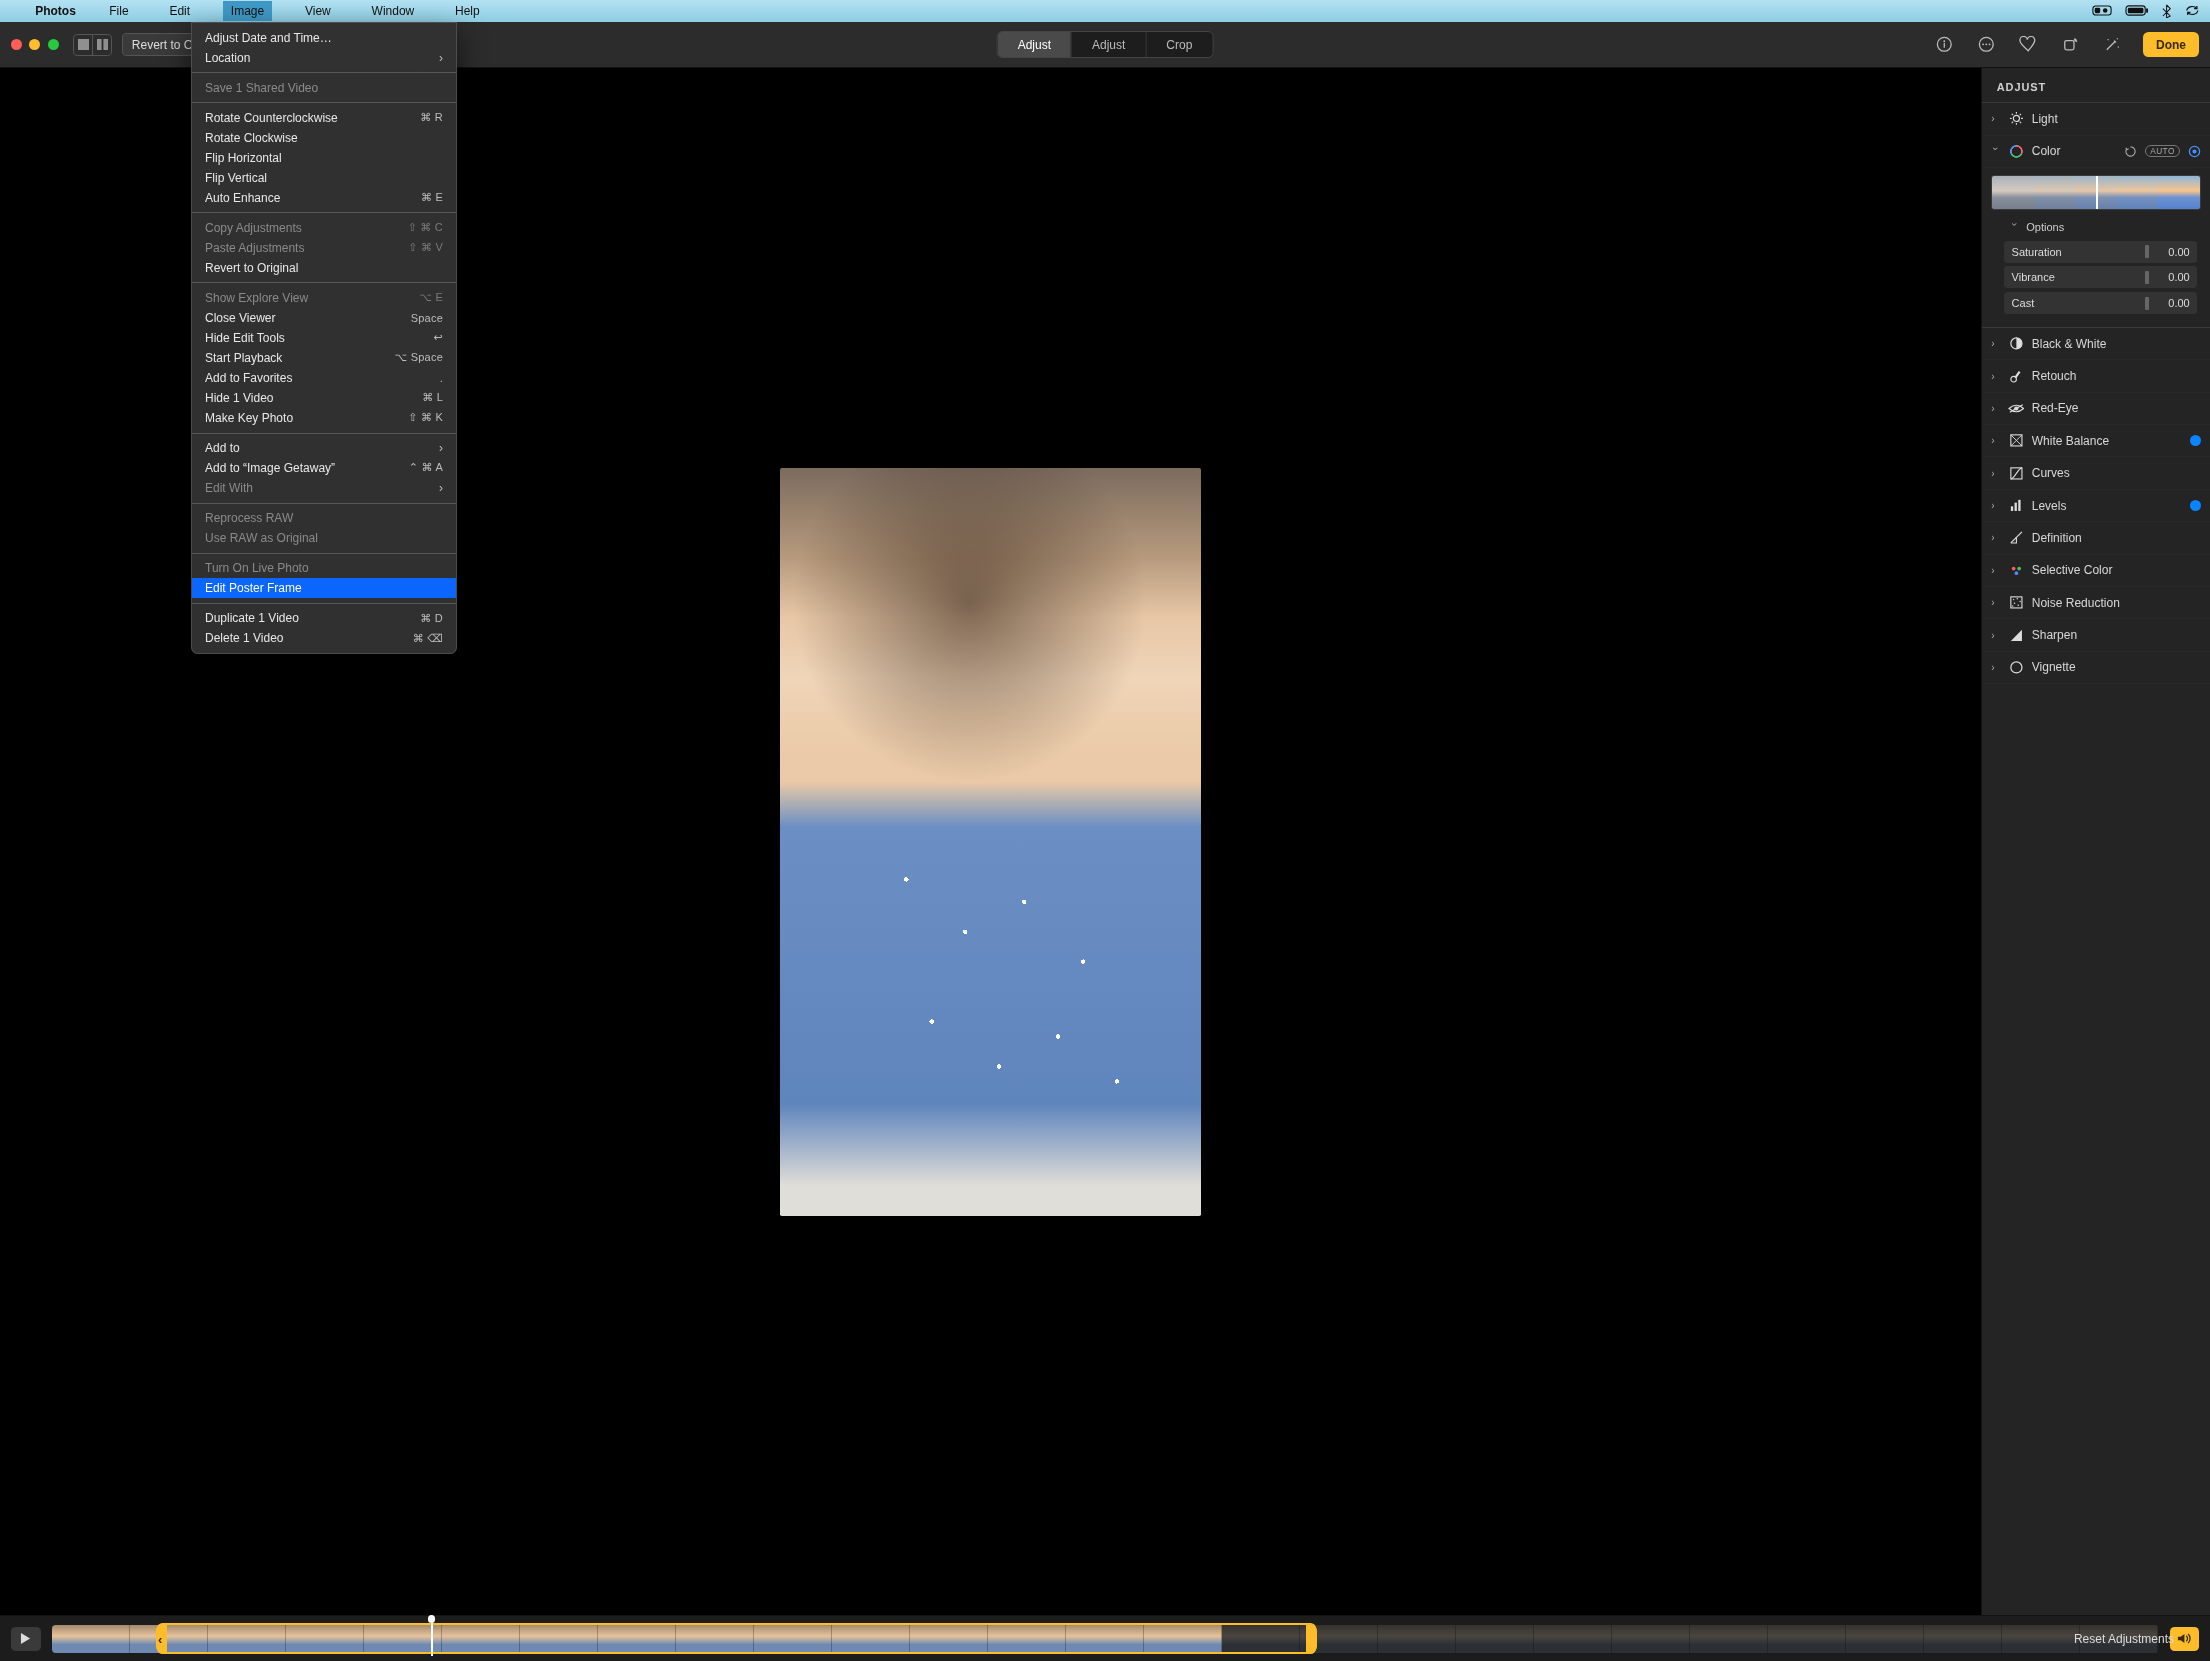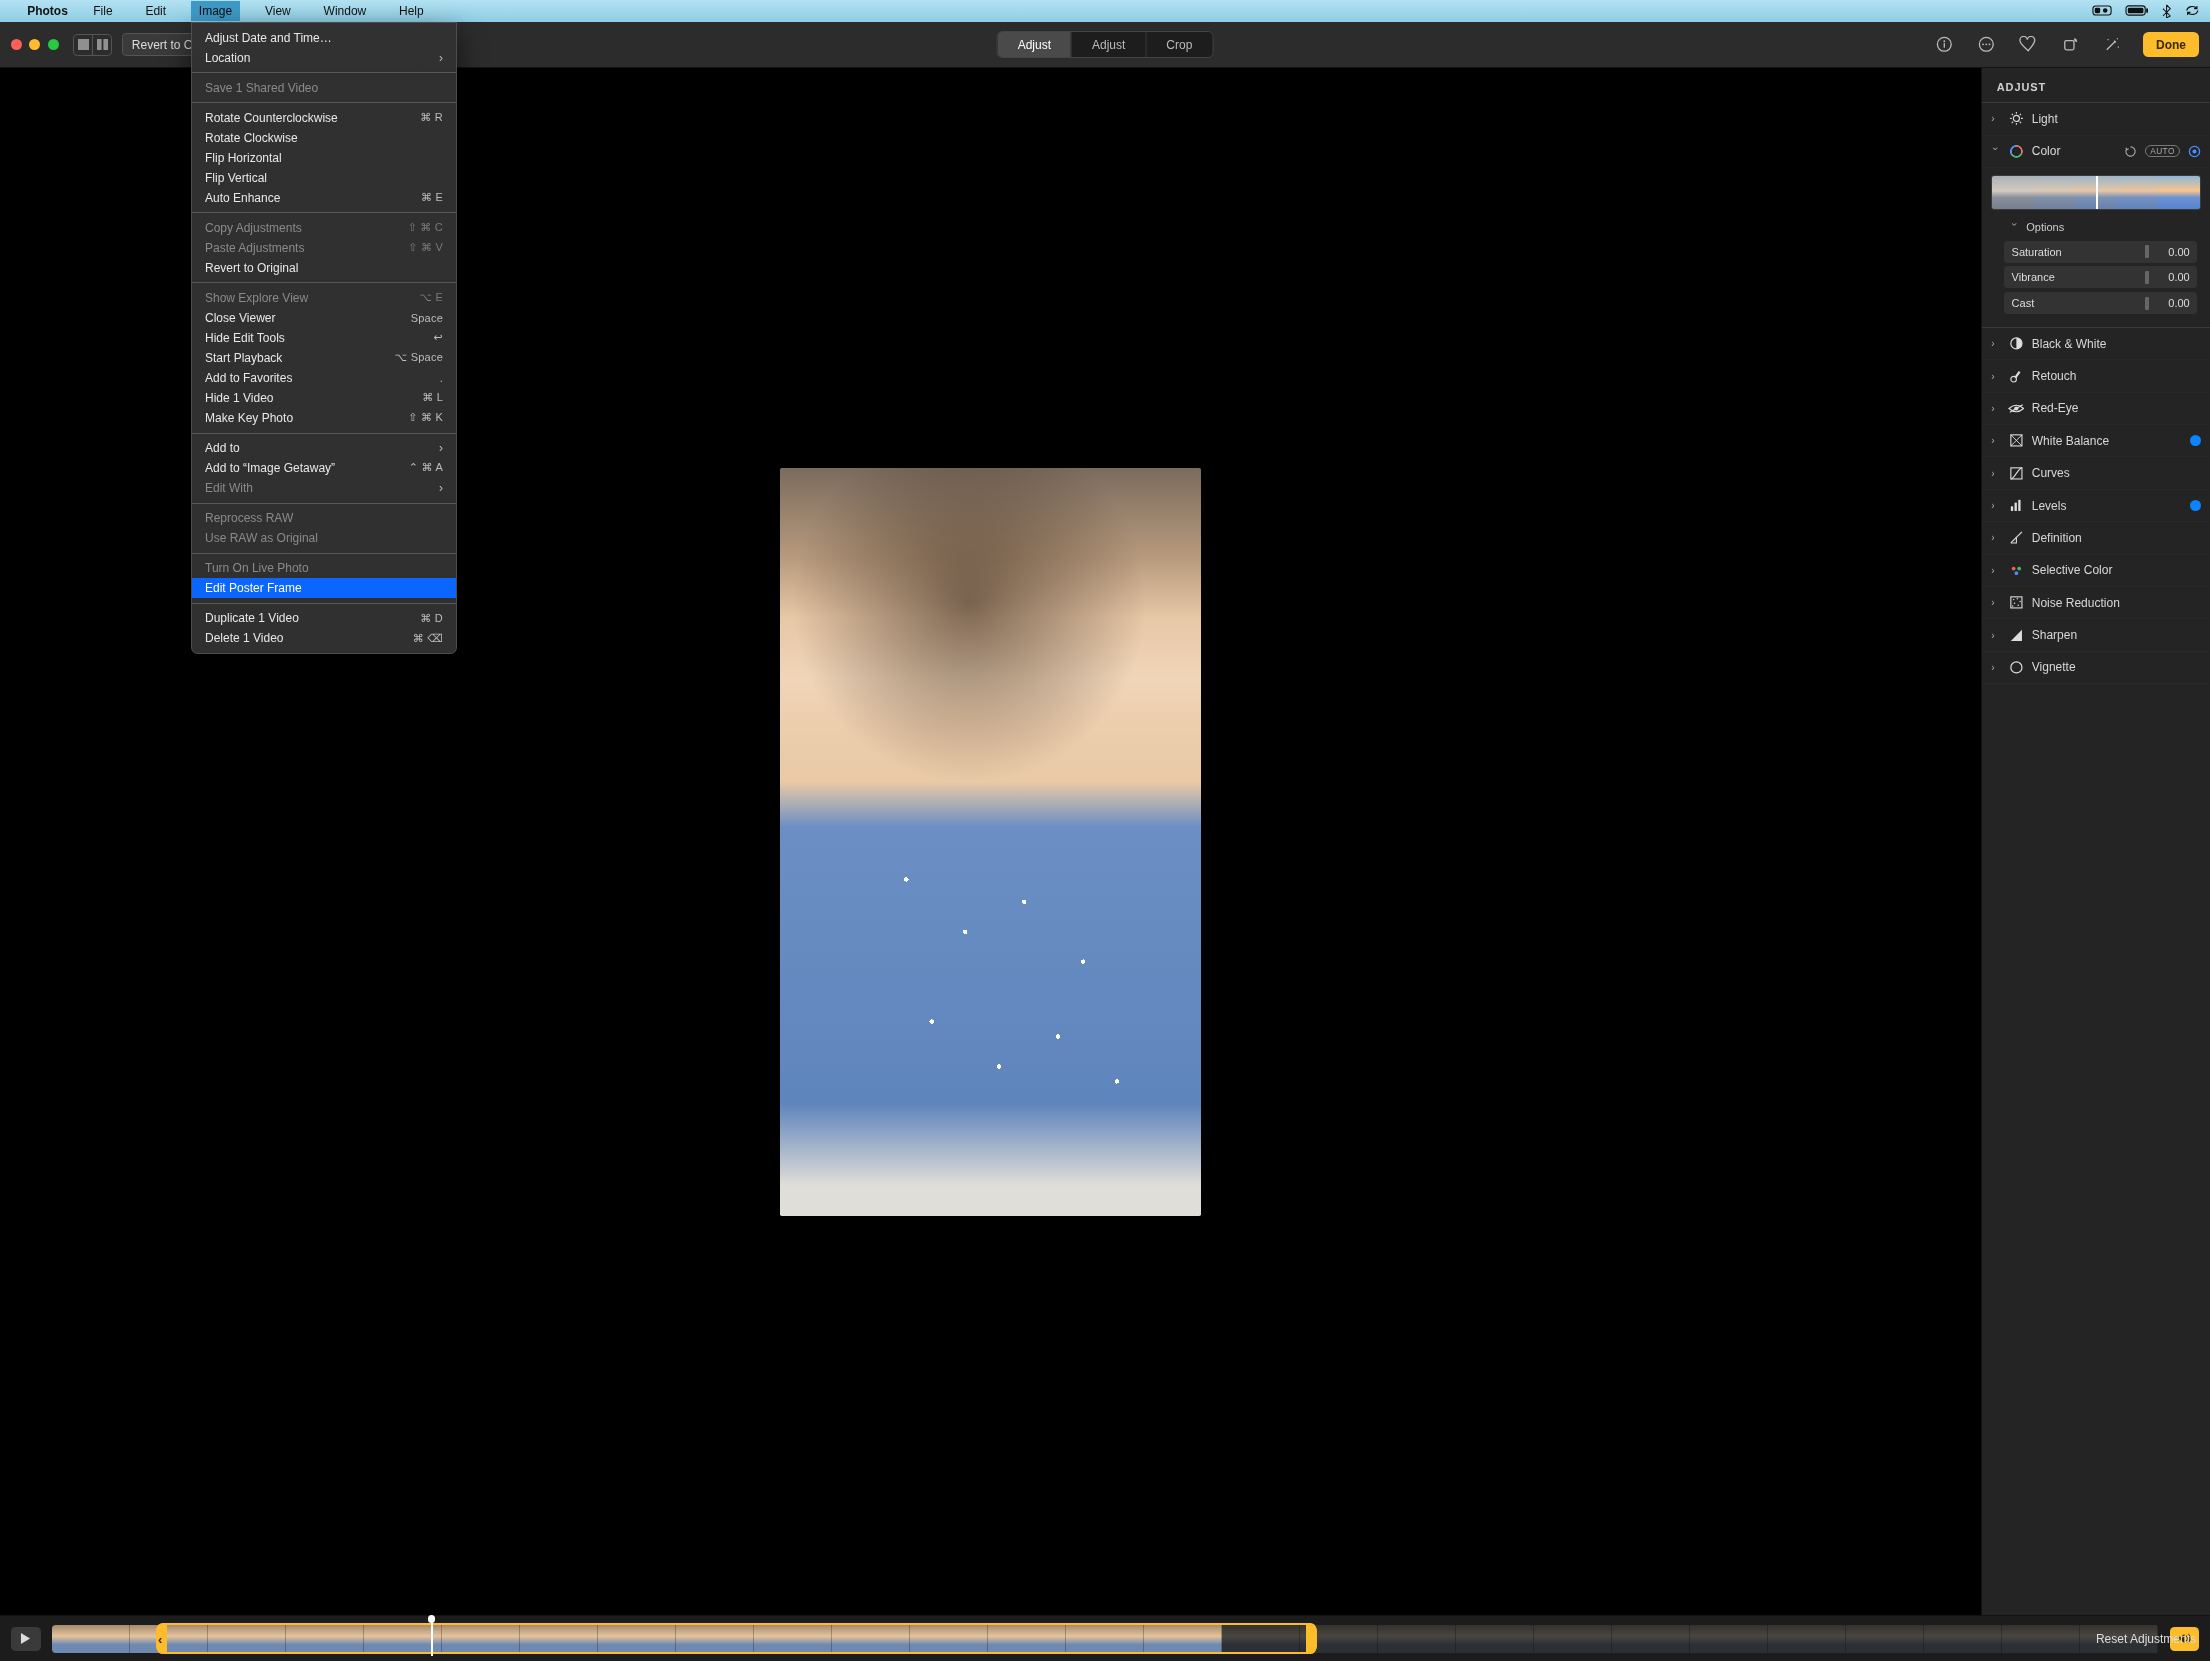--- a/index.html
+++ b/index.html
@@ -5,21 +5,21 @@
 * { box-sizing: border-box; margin: 0; padding: 0; font-family: -apple-system, "Helvetica Neue", Arial, sans-serif; }
 html, body { width: 100%; height: 100%; background: #000; -webkit-font-smoothing: antialiased; }
 
 
 .menubar {
   height: 22px;
   background: linear-gradient(#b3e2f2, #8ecde4);
   display: flex; align-items: center;
   padding: 0 9.2px;
   font-size: 12px; color: #111;
-  gap: 18px;
+  gap: 26px;
   position: relative; z-index: 5;
 }
 .menubar .apple { font-size: 14px; }
 .menubar .appname { font-weight: 700; }
 .menubar .mitem { padding: 2.8px 7.4px; border-radius: 0; cursor: default; }
 .menubar .mitem.open { background: #3f99c6; }
 .menubar .spacer { flex: 1; }
 .status-icons { display: flex; gap: 13px; align-items: center; }
 .status-icons svg { display: block; }
 
@@ -203,21 +203,21 @@
 .playhead::before{
   content:""; position:absolute; top:-5.5px; left:-2.8px;
   width:7.4px; height:7.4px; background:#fff; border-radius:50%;
 }
 .sound-btn {
   width: 29.5px; height: 24px; background:#fdbc2a; border-radius:4.6px;
   display:flex; align-items:center; justify-content:center; color:#3a2a00;
 }
 .reset-adj {
   color:#ddd; font-size:12px; padding: 0 13px;
-  position:absolute; right: 1px;
+  position:absolute; right: 23px;
 }
 
 
 .dropdown {
   position: absolute; top: 22px; left: 191px;
   width: 266px; background: rgba(50,50,50,.96);
   border: 0.9px solid rgba(120,120,120,.4);
   border-radius: 0 0 6.5px 6.5px;
   box-shadow: 0 11px 28px rgba(0,0,0,.6);
   padding: 4.6px 0; z-index: 100;

